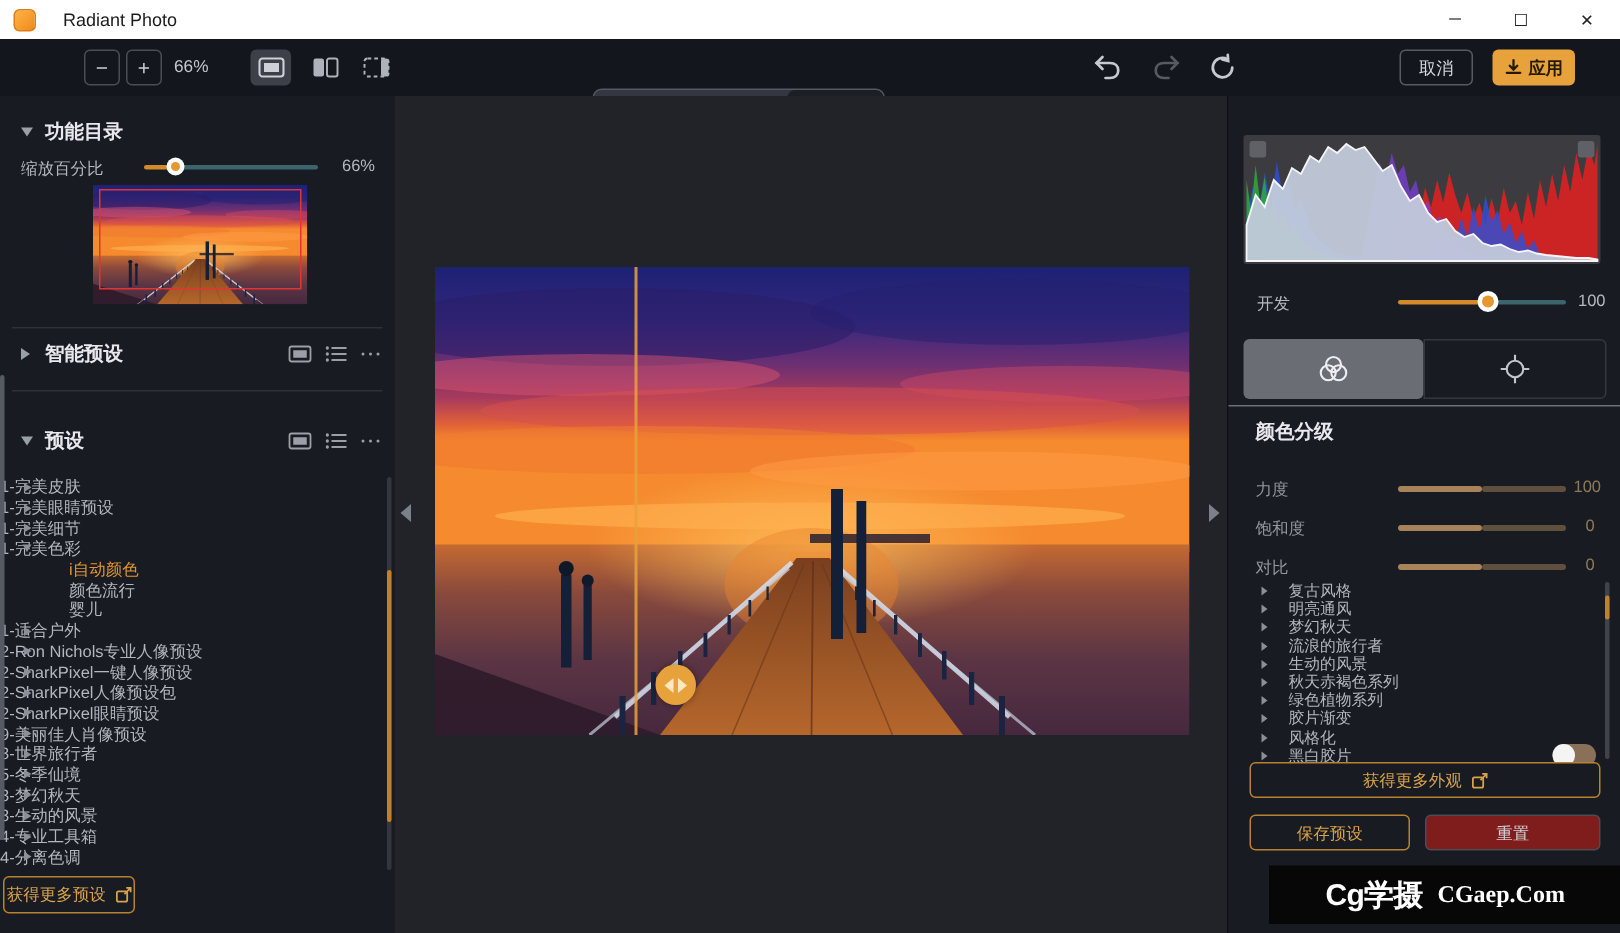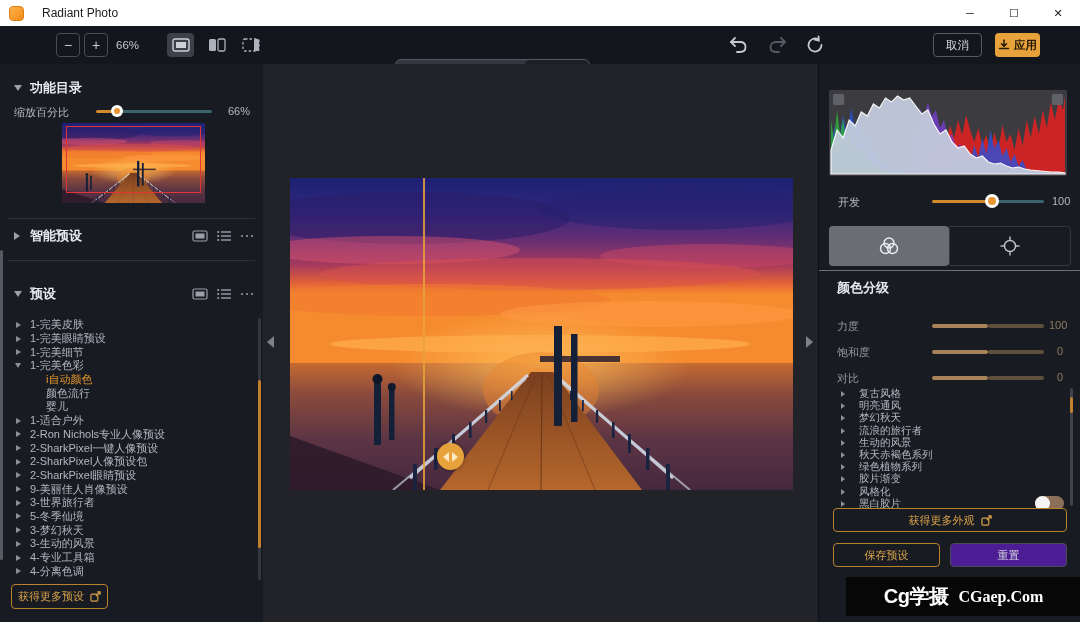--- a/index.html
+++ b/index.html
@@ -24,21 +24,21 @@
   .view-icon { position:absolute; top:7px; width:27px; height:24px; border-radius:4px; display:flex; align-items:center; justify-content:center; color:#aeb2ba; }
   .view-icon.sel { background:#3d4049; }
   .tab-group { position:absolute; left:395px; top:33px; width:195px; height:24px; background:#343741;
                border:1px solid #55585f; border-radius:6px; display:flex; overflow:hidden; }
   .tab { flex:1; display:flex; align-items:center; justify-content:center; font-size:11.5px; color:#cfd2d8; }
   .tab.active { background:#1d1f26; border-radius:5px; color:#e6e8ec; }
   .hist-ico { position:absolute; top:9px; width:22px; height:20px; color:#c6c9d0; }
   .hist-ico.dim { color:#565a62; }
   .cancel-btn { position:absolute; left:933px; top:7px; width:49px; height:24px; border:1px solid #565a62;
                 border-radius:4px; color:#d6d9de; font-size:11.5px; display:flex; align-items:center; justify-content:center; }
-  .apply-btn { position:absolute; left:995px; top:7px; width:45px; height:24px; background:#e8a23b;
+  .apply-btn { position:absolute; left:995px; top:7px; width:55px; height:24px; background:#e8a23b;
                border-radius:4px; color:#241a05; font-size:11.5px; font-weight:bold;
                display:flex; align-items:center; justify-content:center; gap:4px; }
 
   
   .left-panel { position:absolute; left:0; top:64px; width:263px; height:558px; background:#191b22; }
   .canvas { position:absolute; left:263px; top:64px; width:555px; height:558px; background:#212329; }
   .right-panel { position:absolute; left:818px; top:64px; width:262px; height:558px; background:#191b22; border-left:1px solid #101116; }
 
   .hdr-row { position:absolute; left:0; width:100%; height:18px; display:flex; align-items:center; }
   .hdr-title { font-size:13px; font-weight:bold; color:#e7e9ee; margin-left:30px; }
@@ -53,28 +53,28 @@
   .knob { position:absolute; border-radius:50%; background:#ffffff; display:flex; align-items:center; justify-content:center; }
   .knob-core { border-radius:50%; background:#e8962f; }
 
   .thumb-wrap { position:absolute; left:62px; top:59px; width:143px; height:80px; overflow:hidden; }
   .thumb-red { position:absolute; left:4px; top:3px; width:135px; height:67px; border:1.5px solid #e23434; }
 
   .tree { position:absolute; left:0; top:254px; width:256px; display:flex; flex-direction:column; }
   .tree-row { height:13.7px; display:flex; align-items:center; position:relative; font-size:11px; color:#b2b6bf; }
   .tree-row .tri.right { left:16px; border-top-width:3.8px; border-bottom-width:3.8px; border-left-width:5px; border-left-color:#8a8f98; }
   .tree-row .tri.down { left:15px; border-left-width:3.8px; border-right-width:3.8px; border-top-width:5px; border-top-color:#8a8f98; }
-  .tree-label { margin-left:30px; white-space:nowrap; }
+  .tree-label { white-space:nowrap; }
   .tree-row.lvl1 .tree-label { margin-left:46px; }
   .tree-row.sel .tree-label { color:#e2952f; }
   .vscroll { position:absolute; width:3px; border-radius:2px; }
 
   .outline-btn { position:absolute; border:1px solid #b9822f; border-radius:4px; background:#191b22;
                  color:#d8a34a; font-size:11px; display:flex; align-items:center; justify-content:center; gap:6px; }
-  .gray-btn { position:absolute; border:1px solid #4a4d55; border-radius:4px; background:#4c1d95;
+  .gray-btn { position:absolute; border:1px solid #4a4d55; border-radius:4px; background:#7f1d1d;
               color:#d2d5db; font-size:11px; display:flex; align-items:center; justify-content:center; }
 
   
   .photo { position:absolute; left:27px; top:114px; width:503px; height:312px; }
   .ba-line { position:absolute; left:160px; top:114px; width:2px; height:312px; background:rgba(232,162,59,.85); }
   .ba-handle { position:absolute; left:174px; top:379px; width:27px; height:27px; border-radius:50%;
                background:#e8a23b; box-shadow:0 0 4px rgba(0,0,0,.4); display:flex; align-items:center; justify-content:center; gap:3px; }
   .ba-handle .t-left { width:0;height:0;border-top:5px solid transparent;border-bottom:5px solid transparent;border-right:6px solid #ffe9c2; }
   .ba-handle .t-right { width:0;height:0;border-top:5px solid transparent;border-bottom:5px solid transparent;border-left:6px solid #ffe9c2; }
   .collapse { position:absolute; top:272px; width:0; height:0; }
@@ -412,21 +412,21 @@
         </div>
       <div class="tree-row">
           <span class="tri right"></span>
           <span class="tree-label">4-分离色调</span>
         </div>
     </div>
     <div class="vscroll" style="left:258px; top:254px; height:262px; background:#33363d"></div>
     <div class="vscroll" style="left:258px; top:316px; height:168px; background:#c08030"></div>
     <div class="vscroll" style="left:0; top:186px; height:310px; background:#565a62"></div>
 
-    <div class="outline-btn" style="left:11px; top:520px; width:97px; height:25px">
+    <div class="outline-btn" style="left:2px; top:520px; width:88px; height:25px">
       <span>获得更多预设</span>
       <svg class="ic" width="11" height="11" viewBox="0 0 12 12">
           <rect x="1" y="3.5" width="7.5" height="7.5" rx="1.2" fill="none" stroke="#d8a34a" stroke-width="1.3"></rect>
           <path d="M6.5 5.5 L11 1 M7.8 1 H11 V4.2" fill="none" stroke="#d8a34a" stroke-width="1.3"></path>
         </svg>
     </div>
   </div>
 
   <div class="canvas">
     <div class="photo">

